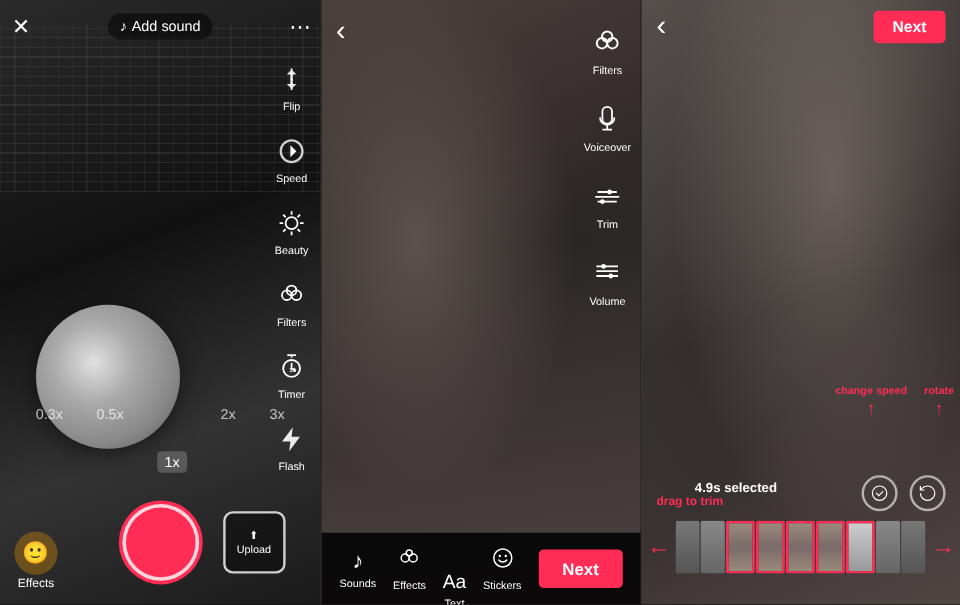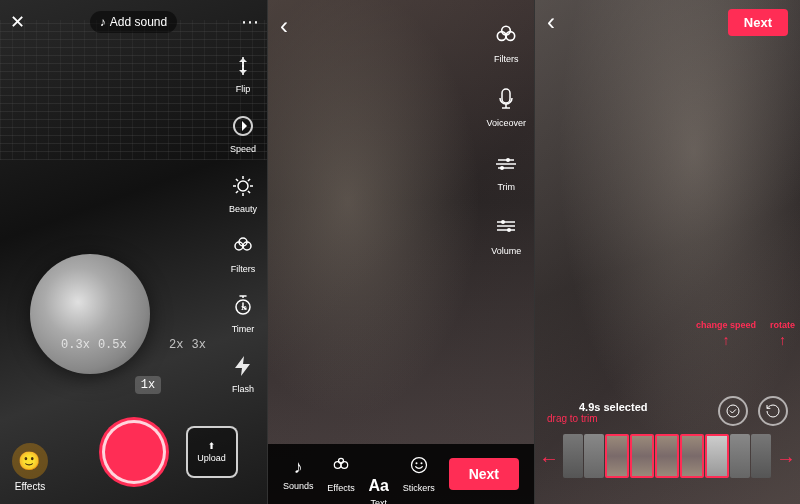--- a/index.html
+++ b/index.html
@@ -120,23 +120,22 @@
     }
 
     
     .speed-row {
       position: absolute;
       bottom: 110px;
       left: 0;
       right: 0;
       display: flex;
       justify-content: center;
-      gap: 8px;
-      z-index: 10;
-      font-family: Liberation Mono, monospace;
+      gap: 28px;
+      z-index: 10;
     }
     .speed-item {
       color: rgba(255,255,255,0.7);
       font-size: 12px;
       font-weight: 500;
     }
     .speed-item.active {
       color: #fff;
       background: rgba(255,255,255,0.2);
       border-radius: 4px;
@@ -362,20 +361,21 @@
     }
     .duration-text {
       color: #fff;
       font-size: 11px;
       font-weight: 600;
       margin-left: 32px;
     }
     .drag-text {
       color: #ff2d55;
       font-size: 10px;
+      font-weight: bold;
     }
 
     
     .panel-3-icons {
       position: absolute;
       bottom: 78px;
       right: 12px;
       display: flex;
       gap: 10px;
       z-index: 10;
@@ -600,21 +600,21 @@
       <span class="bottom-icon">
         <svg width="20" height="20" viewBox="0 0 24 24">
           <circle cx="8" cy="12" r="4" fill="none" stroke="white" stroke-width="1.5"></circle>
           <circle cx="16" cy="12" r="4" fill="none" stroke="white" stroke-width="1.5"></circle>
           <circle cx="12" cy="7" r="3" fill="none" stroke="white" stroke-width="1.5"></circle>
         </svg>
       </span>
       <span>Effects</span>
     </div>
     <div class="bottom-item">
-      <span class="bottom-icon" style="font-size:16px;font-weight:bold;margin-top:37px;">Aa</span>
+      <span class="bottom-icon" style="font-size:16px;font-weight:normal;margin-top:37px;">Aa</span>
       <span>Text</span>
     </div>
     <div class="bottom-item">
       <span class="bottom-icon">
         <svg width="20" height="20" viewBox="0 0 24 24">
           <circle cx="12" cy="12" r="9" fill="none" stroke="white" stroke-width="1.5"></circle>
           <path d="M8 14s1.5 2 4 2 4-2 4-2" stroke="white" stroke-width="1.5" fill="none" stroke-linecap="round"></path>
           <circle cx="9" cy="10" r="1.2" fill="white"></circle>
           <circle cx="15" cy="10" r="1.2" fill="white"></circle>
         </svg>

